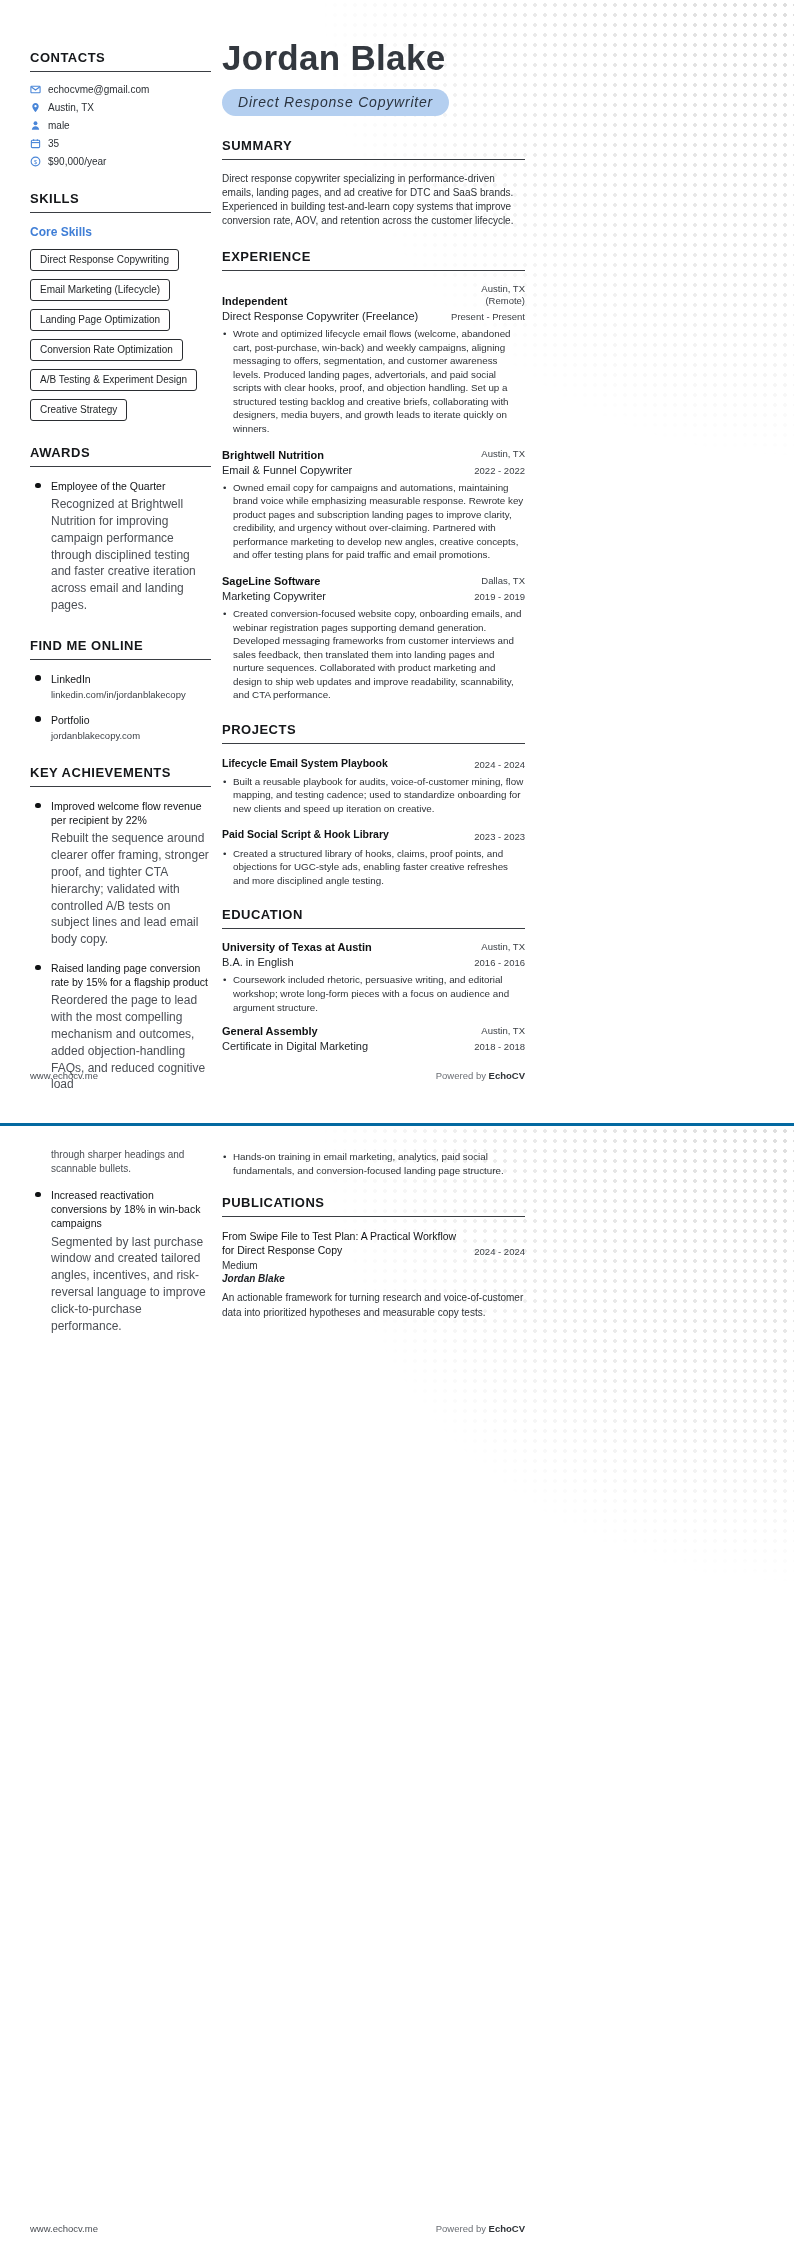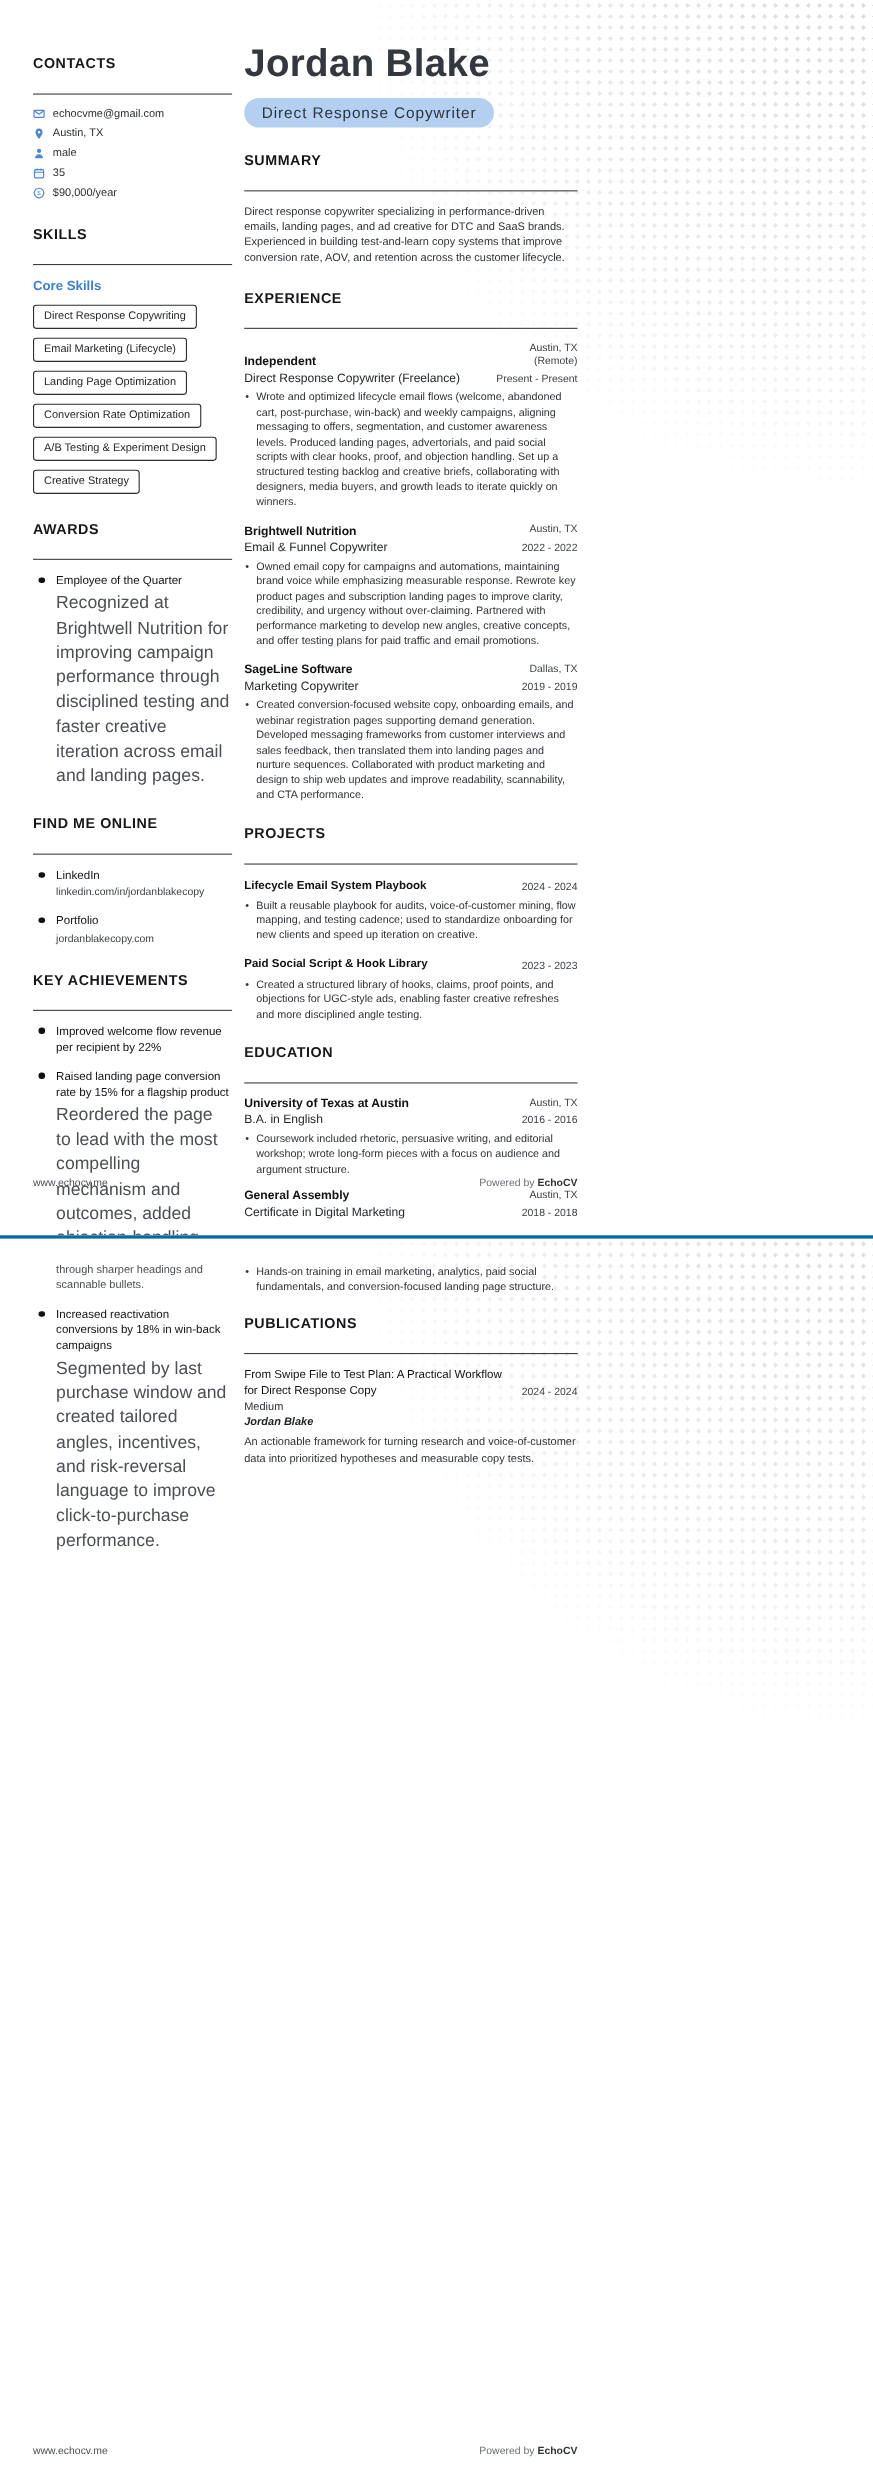--- a/index.html
+++ b/index.html
@@ -37,21 +37,21 @@
     padding:40px 0 0 30px;
   }
   .col-left  { width:181px; flex:none; padding-top:10px; }
   .col-main  { width:303px; flex:none; margin-left:11px; }
 
   
   .sec-h {
     font-size:13px; font-weight:700; letter-spacing:.5px;
     color:#15171a; text-transform:uppercase;
     border-bottom:1.5px solid #3a3e43;
-    padding-bottom:20px; margin-bottom:12px;
+    padding-bottom:6px; margin-bottom:12px;
   }
   .l-section { margin-bottom:24px; }
   .m-section { margin-bottom:20px; }
 
   
   .c-row { display:flex; align-items:center; gap:7px; margin-bottom:7px; font-size:10px; color:#2b2f34; }
   .c-ico { width:11px; height:11px; flex:none; display:inline-flex; }
 
   
   .group-label { color:#3f7ed6; font-size:12px; font-weight:700; margin:2px 0 10px; }
@@ -62,30 +62,30 @@
     font-size:10px; color:#232629; background:#ffffff;
   }
 
   
   .bullet-item { position:relative; padding-left:21px; margin-bottom:13px; }
   .bullet-item::before {
     content:""; position:absolute; left:5px; top:3.5px;
     width:5.5px; height:5.5px; border-radius:50%; background:#101214;
   }
   .bi-title { font-weight:400; font-size:10.5px; line-height:1.35; color:#111316; margin-bottom:3px; }
-  .bi-desc  { font-size:16px; line-height:1.4; color:#4b4f55; }
+  .bi-desc  { font-size:12px; line-height:1.4; color:#4b4f55; }
   .bi-link  { font-size:9.5px; color:#3d4147; margin-top:1px; }
   .cont-para { margin-left:21px; font-size:10px; line-height:1.4; color:#4b4f55; margin-bottom:12px; }
 
   
   .name { font-size:35px; font-weight:600; color:#33383f; letter-spacing:.3px; line-height:1.05; margin-bottom:12px; }
   .badge {
     display:inline-block; background:#b4cff0; color:#2b3440;
     font-size:14px; font-weight:500; letter-spacing:.8px;
-    padding:5px 16px 6px; border-radius:14px; margin-bottom:22px;
+    padding:5px 16px 6px; border-radius:14px; margin-bottom:22px;font-style:italic;
   }
 
   .body-text { font-size:10px; line-height:1.42; color:#2e3237; }
 
   
   .row { display:flex; justify-content:space-between; align-items:flex-end; }
   .company { font-size:11px; font-weight:700; color:#101214; }
   .loc { font-size:9.5px; color:#3c4046; text-align:right; max-width:72px; line-height:1.3; }
   .role { font-size:11px; color:#22262b; margin-top:3px; }
   .dates { font-size:9.5px; color:#3c4046; white-space:nowrap; }
@@ -209,20 +209,21 @@
           <div class="bullet-item">
             <div class="bi-title">Portfolio</div>
             <div class="bi-link">jordanblakecopy.com</div>
           </div>
         </div>
 
         <div class="l-section">
           <div class="sec-h">KEY ACHIEVEMENTS</div>
           <div class="bullet-item">
             <div class="bi-title">Improved welcome flow revenue per recipient by 22%</div>
+            <div class="bi-desc">Rebuilt the sequence around clearer offer framing, stronger proof, and tighter CTA hierarchy; validated with controlled A/B tests on subject lines and lead email body copy.</div>
           </div>
           <div class="bullet-item">
             <div class="bi-title">Raised landing page conversion rate by 15% for a flagship product</div>
             <div class="bi-desc">Reordered the page to lead with the most compelling mechanism and outcomes, added objection-handling FAQs, and reduced cognitive load</div>
           </div>
         </div>
       </aside>
 
       <main class="col-main">
 

